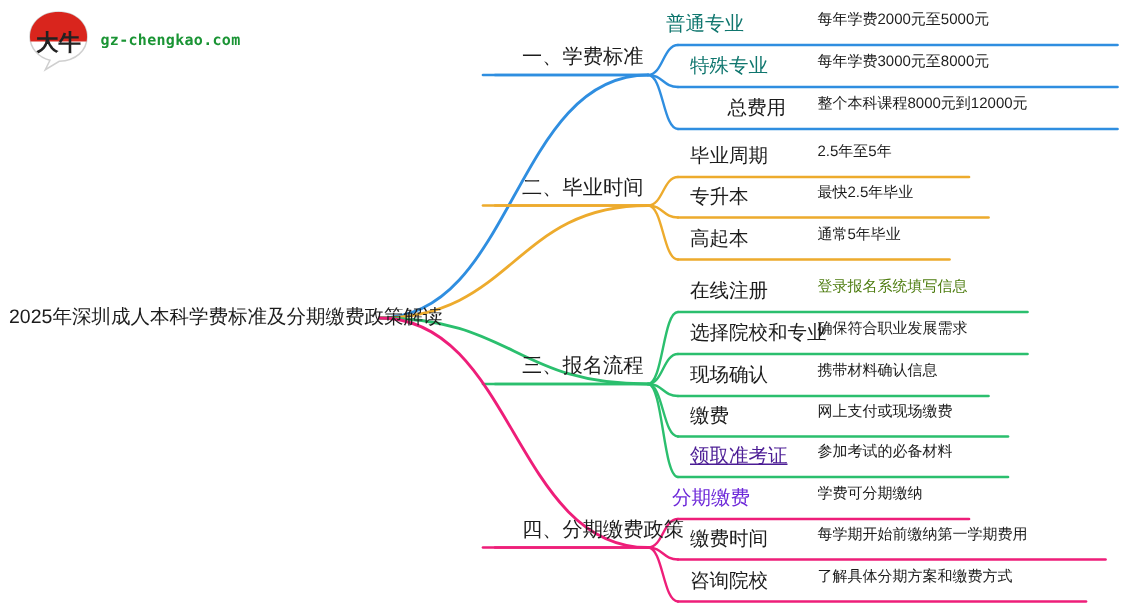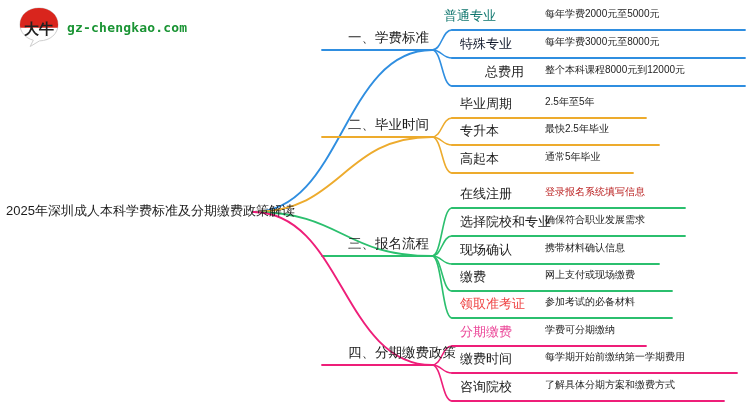--- a/index.html
+++ b/index.html
@@ -24,21 +24,21 @@
     position:absolute; left:0; top:0; width:42px; height:42px;
   }
   .logo-text{ display:flex; flex-direction:column; gap:1px; }
   .logo-title{
     font-family:"DejaVu Sans","Liberation Sans",sans-serif;
     font-size:19px; font-weight:bold; color:#1a9434; letter-spacing:0.5px;
     line-height:1.05; white-space:nowrap;
   }
   .logo-sub{
     font-family:"DejaVu Sans Mono","Liberation Mono",monospace;
-    font-size:13px; font-weight:bold; color:#1a9434; letter-spacing:0.2px;
+    font-size:10px; font-weight:bold; color:#1a9434; letter-spacing:0.2px;
     white-space:nowrap;
   }
 
   
   #wires{ position:absolute; left:0; top:0; width:750px; height:410px; pointer-events:none; }
 
   
   .node{
     position:absolute;
     font-size:13px;
@@ -114,44 +114,44 @@
       <path d="M432 365 C442 365, 442 401, 452 401" stroke="#ee1e79" stroke-width="1.6" fill="none" stroke-linecap="round"></path>
       <path d="M452 401 L724 401" stroke="#ee1e79" stroke-width="1.8" fill="none" stroke-linecap="round"></path>
     </svg>
 
   <div class="node center">2025年深圳成人本科学费标准及分期缴费政策解读</div>
 
   <div id="labels">
       <div class="node lvl2" style="left: 348px; top: 31px; color: rgb(28, 28, 28);">一、学费标准</div>
       <div class="node lvl3" style="left: 444px; top: 9px; color: #0f766e;">普通专业</div>
       <div class="node lvl3v" style="left: 545px; top: 9px; color: rgb(28, 28, 28);">每年学费2000元至5000元</div>
-      <div class="node lvl3" style="left: 460px; top: 37px; color: #0f172a;">特殊专业</div>
+      <div class="node lvl3" style="left: 460px; top: 37px; color: #0f766e;">特殊专业</div>
       <div class="node lvl3v" style="left: 545px; top: 37px; color: rgb(28, 28, 28);">每年学费3000元至8000元</div>
       <div class="node lvl3" style="left: 460px; top: 65px; color: rgb(28, 28, 28); margin-left: 25px;">总费用</div>
       <div class="node lvl3v" style="left: 545px; top: 65px; color: rgb(28, 28, 28);">整个本科课程8000元到12000元</div>
       <div class="node lvl2" style="left: 348px; top: 118px; color: rgb(28, 28, 28);">二、毕业时间</div>
       <div class="node lvl3" style="left: 460px; top: 97px; color: rgb(28, 28, 28);">毕业周期</div>
       <div class="node lvl3v" style="left: 545px; top: 97px; color: rgb(28, 28, 28);">2.5年至5年</div>
       <div class="node lvl3" style="left: 460px; top: 124px; color: rgb(28, 28, 28);">专升本</div>
       <div class="node lvl3v" style="left: 545px; top: 124px; color: rgb(28, 28, 28);">最快2.5年毕业</div>
       <div class="node lvl3" style="left: 460px; top: 152px; color: rgb(28, 28, 28);">高起本</div>
       <div class="node lvl3v" style="left: 545px; top: 152px; color: rgb(28, 28, 28);">通常5年毕业</div>
       <div class="node lvl2" style="left: 348px; top: 237px; color: rgb(28, 28, 28);">三、报名流程</div>
       <div class="node lvl3" style="left: 460px; top: 187px; color: rgb(28, 28, 28);">在线注册</div>
-      <div class="node lvl3v" style="left: 545px; top: 187px; color: #b91c1c; font-family: Liberation Serif, serif;">登录报名系统填写信息</div>
+      <div class="node lvl3v" style="left: 545px; top: 187px; color: #4d7c0f; font-family: Liberation Serif, serif;">登录报名系统填写信息</div>
       <div class="node lvl3" style="left: 460px; top: 215px; color: rgb(28, 28, 28);">选择院校和专业</div>
       <div class="node lvl3v" style="left: 545px; top: 215px; color: rgb(28, 28, 28);">确保符合职业发展需求</div>
       <div class="node lvl3" style="left: 460px; top: 243px; color: rgb(28, 28, 28);">现场确认</div>
       <div class="node lvl3v" style="left: 545px; top: 243px; color: rgb(28, 28, 28);">携带材料确认信息</div>
       <div class="node lvl3" style="left: 460px; top: 270px; color: rgb(28, 28, 28);">缴费</div>
       <div class="node lvl3v" style="left: 545px; top: 270px; color: rgb(28, 28, 28);">网上支付或现场缴费</div>
-      <div class="node lvl3" style="left: 460px; top: 297px; color: #ef4444;">领取准考证</div>
+      <div class="node lvl3" style="left: 460px; top: 297px; color: #4c1d95; text-decoration: underline;">领取准考证</div>
       <div class="node lvl3v" style="left: 545px; top: 297px; color: rgb(28, 28, 28);">参加考试的必备材料</div>
       <div class="node lvl2" style="left: 348px; top: 346px; color: rgb(28, 28, 28);">四、分期缴费政策</div>
-      <div class="node lvl3" style="left: 460px; top: 325px; color: #ec4899; text-align: center;">分期缴费</div>
+      <div class="node lvl3" style="left: 448px; top: 325px; color: #6d28d9; text-align: center;">分期缴费</div>
       <div class="node lvl3v" style="left: 545px; top: 325px; color: rgb(28, 28, 28);">学费可分期缴纳</div>
       <div class="node lvl3" style="left: 460px; top: 352px; color: rgb(28, 28, 28);">缴费时间</div>
       <div class="node lvl3v" style="left: 545px; top: 352px; color: rgb(28, 28, 28);">每学期开始前缴纳第一学期费用</div>
       <div class="node lvl3" style="left: 460px; top: 380px; color: rgb(28, 28, 28);">咨询院校</div>
       <div class="node lvl3v" style="left: 545px; top: 380px; color: rgb(28, 28, 28);">了解具体分期方案和缴费方式</div>
     </div>
 
 </div>
 
 </body></html>

